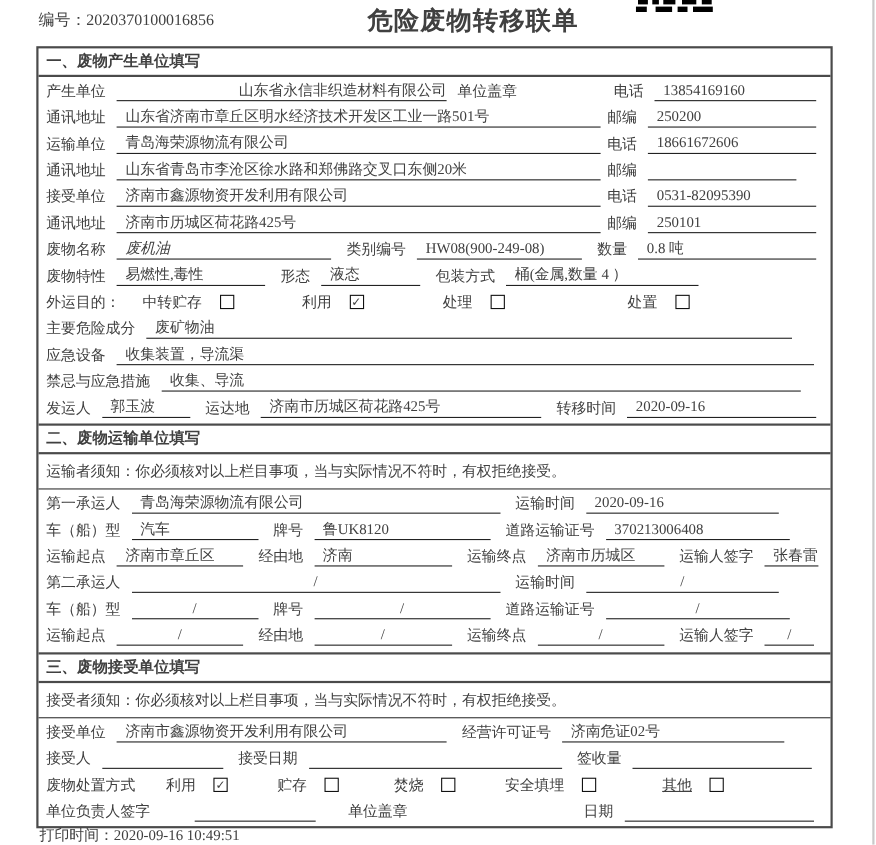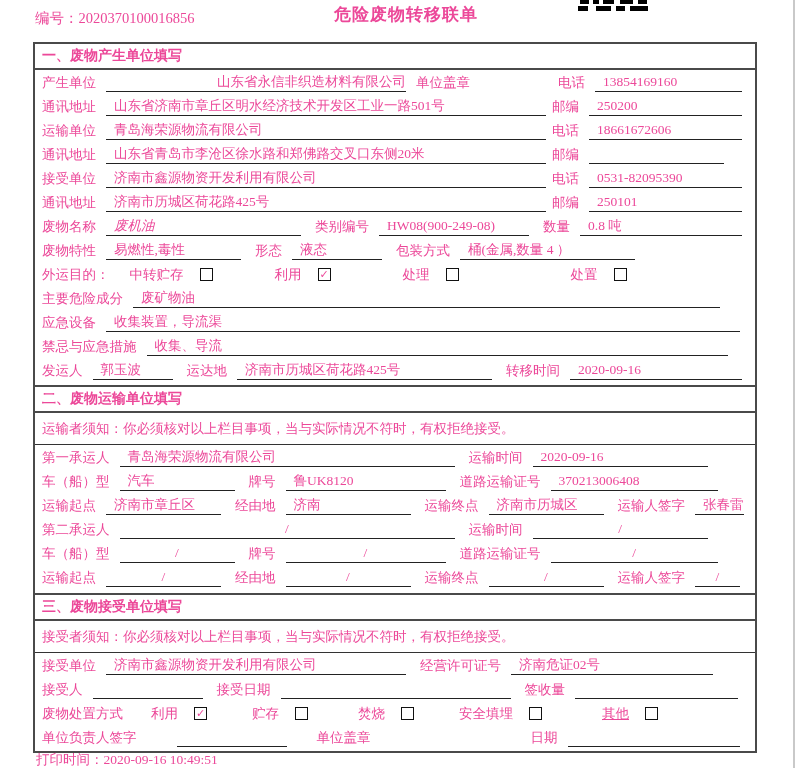--- a/index.html
+++ b/index.html
@@ -1,19 +1,19 @@
 <!DOCTYPE html>
 <html><head>
 <meta charset="utf-8">
 <style>
   html,body{margin:0;padding:0}
   #page{position:relative;width:796px;height:768px;background:#ffffff;overflow:hidden;
-        font-family:"Liberation Serif","DejaVu Serif",serif;color:#ec4899;font-size:13.5px}
+        font-family:"Liberation Serif","DejaVu Serif",serif;color:#404040;font-size:13.5px}
   #serial{position:absolute;left:35px;top:9px;font-size:14.5px;white-space:nowrap}
-  #title{position:absolute;left:334px;top:3px;font-size:17px;font-weight:bold;letter-spacing:1px;
+  #title{position:absolute;left:334px;top:3px;font-size:23px;font-weight:bold;letter-spacing:1px;
          font-family:"Liberation Sans","DejaVu Sans",sans-serif;white-space:nowrap}
   #qr{position:absolute;left:578px;top:0}
   #edge-line{position:absolute;right:1px;top:0;width:2px;height:768px;background:#c9c9c9}
   #form-table{position:absolute;left:33px;top:42px;width:724px;border:2px solid #4a4a4a;box-sizing:border-box;background:#fff}
   .sec-header{height:24px;line-height:23px;font-weight:bold;padding-left:7px;font-size:14px;
               font-family:"Liberation Sans","DejaVu Sans",sans-serif;border-bottom:2px solid #4a4a4a}
   .section:not(:first-child) .sec-header{border-top:2px solid #4a4a4a}
   .sec-notice{height:31px;line-height:31px;padding-left:7px;border-bottom:1.5px solid #333}
   .sec0 .sec-rows{padding-bottom:3px}
   .sec1 .sec-rows{padding-bottom:4px}

